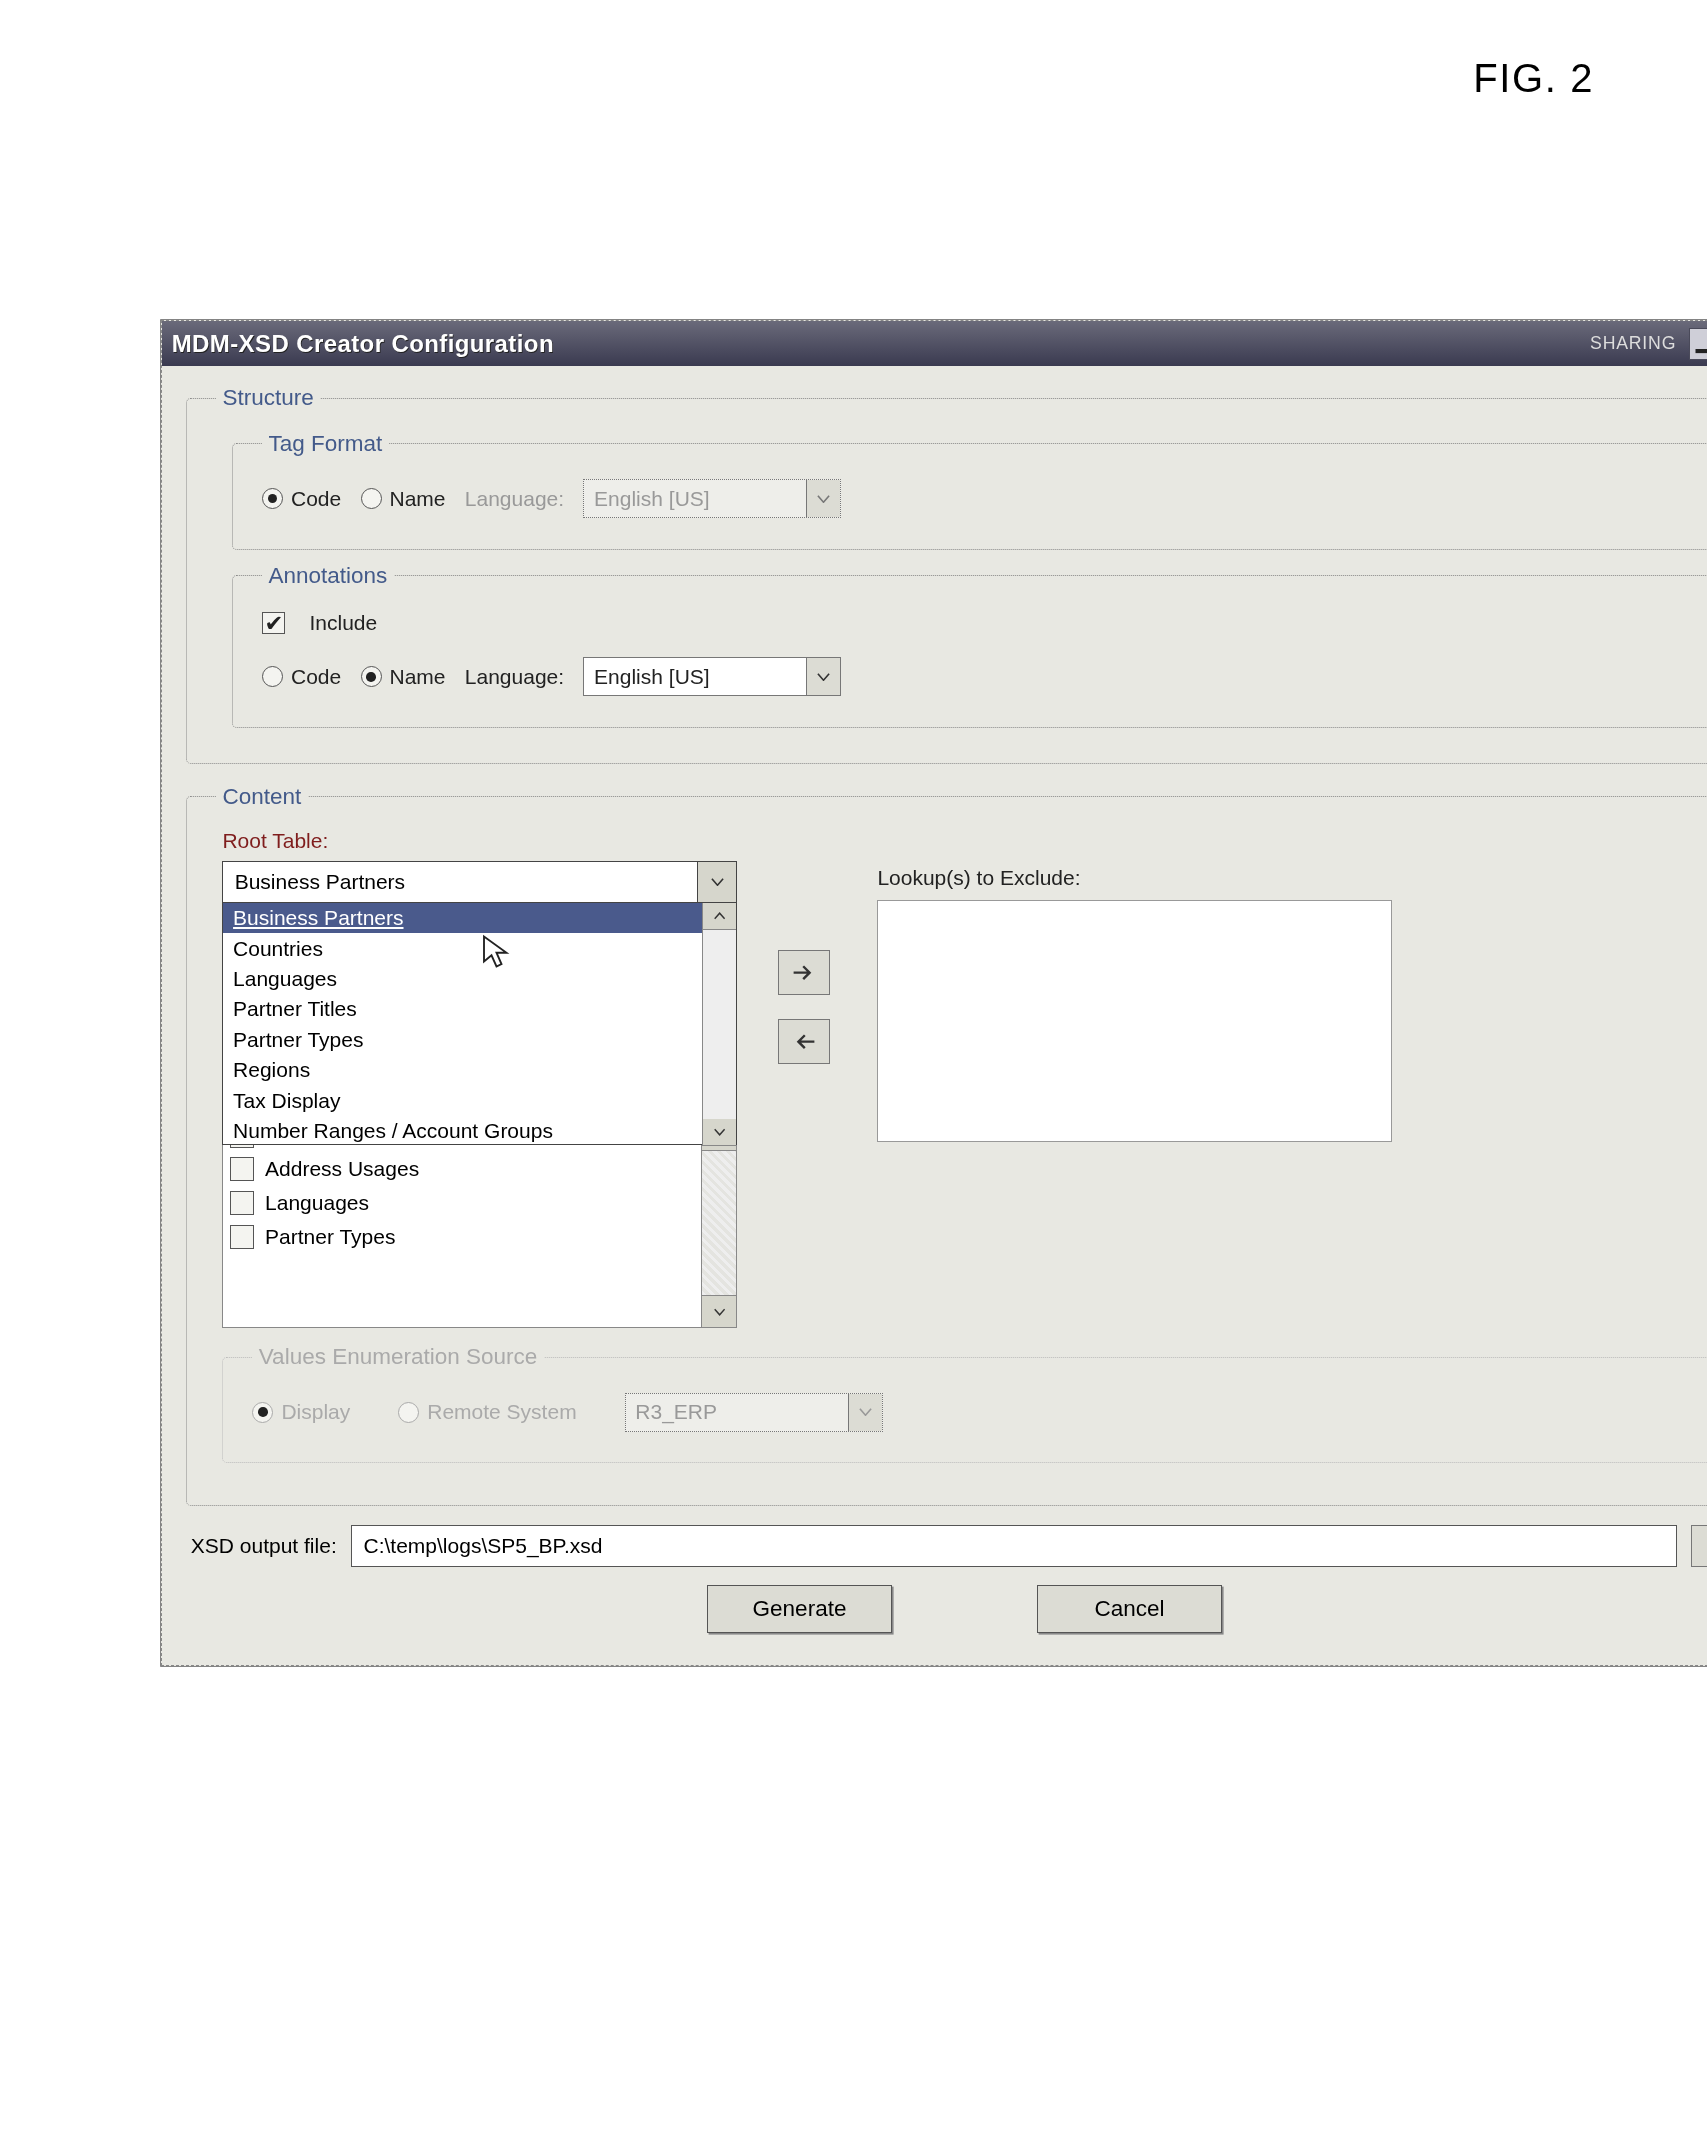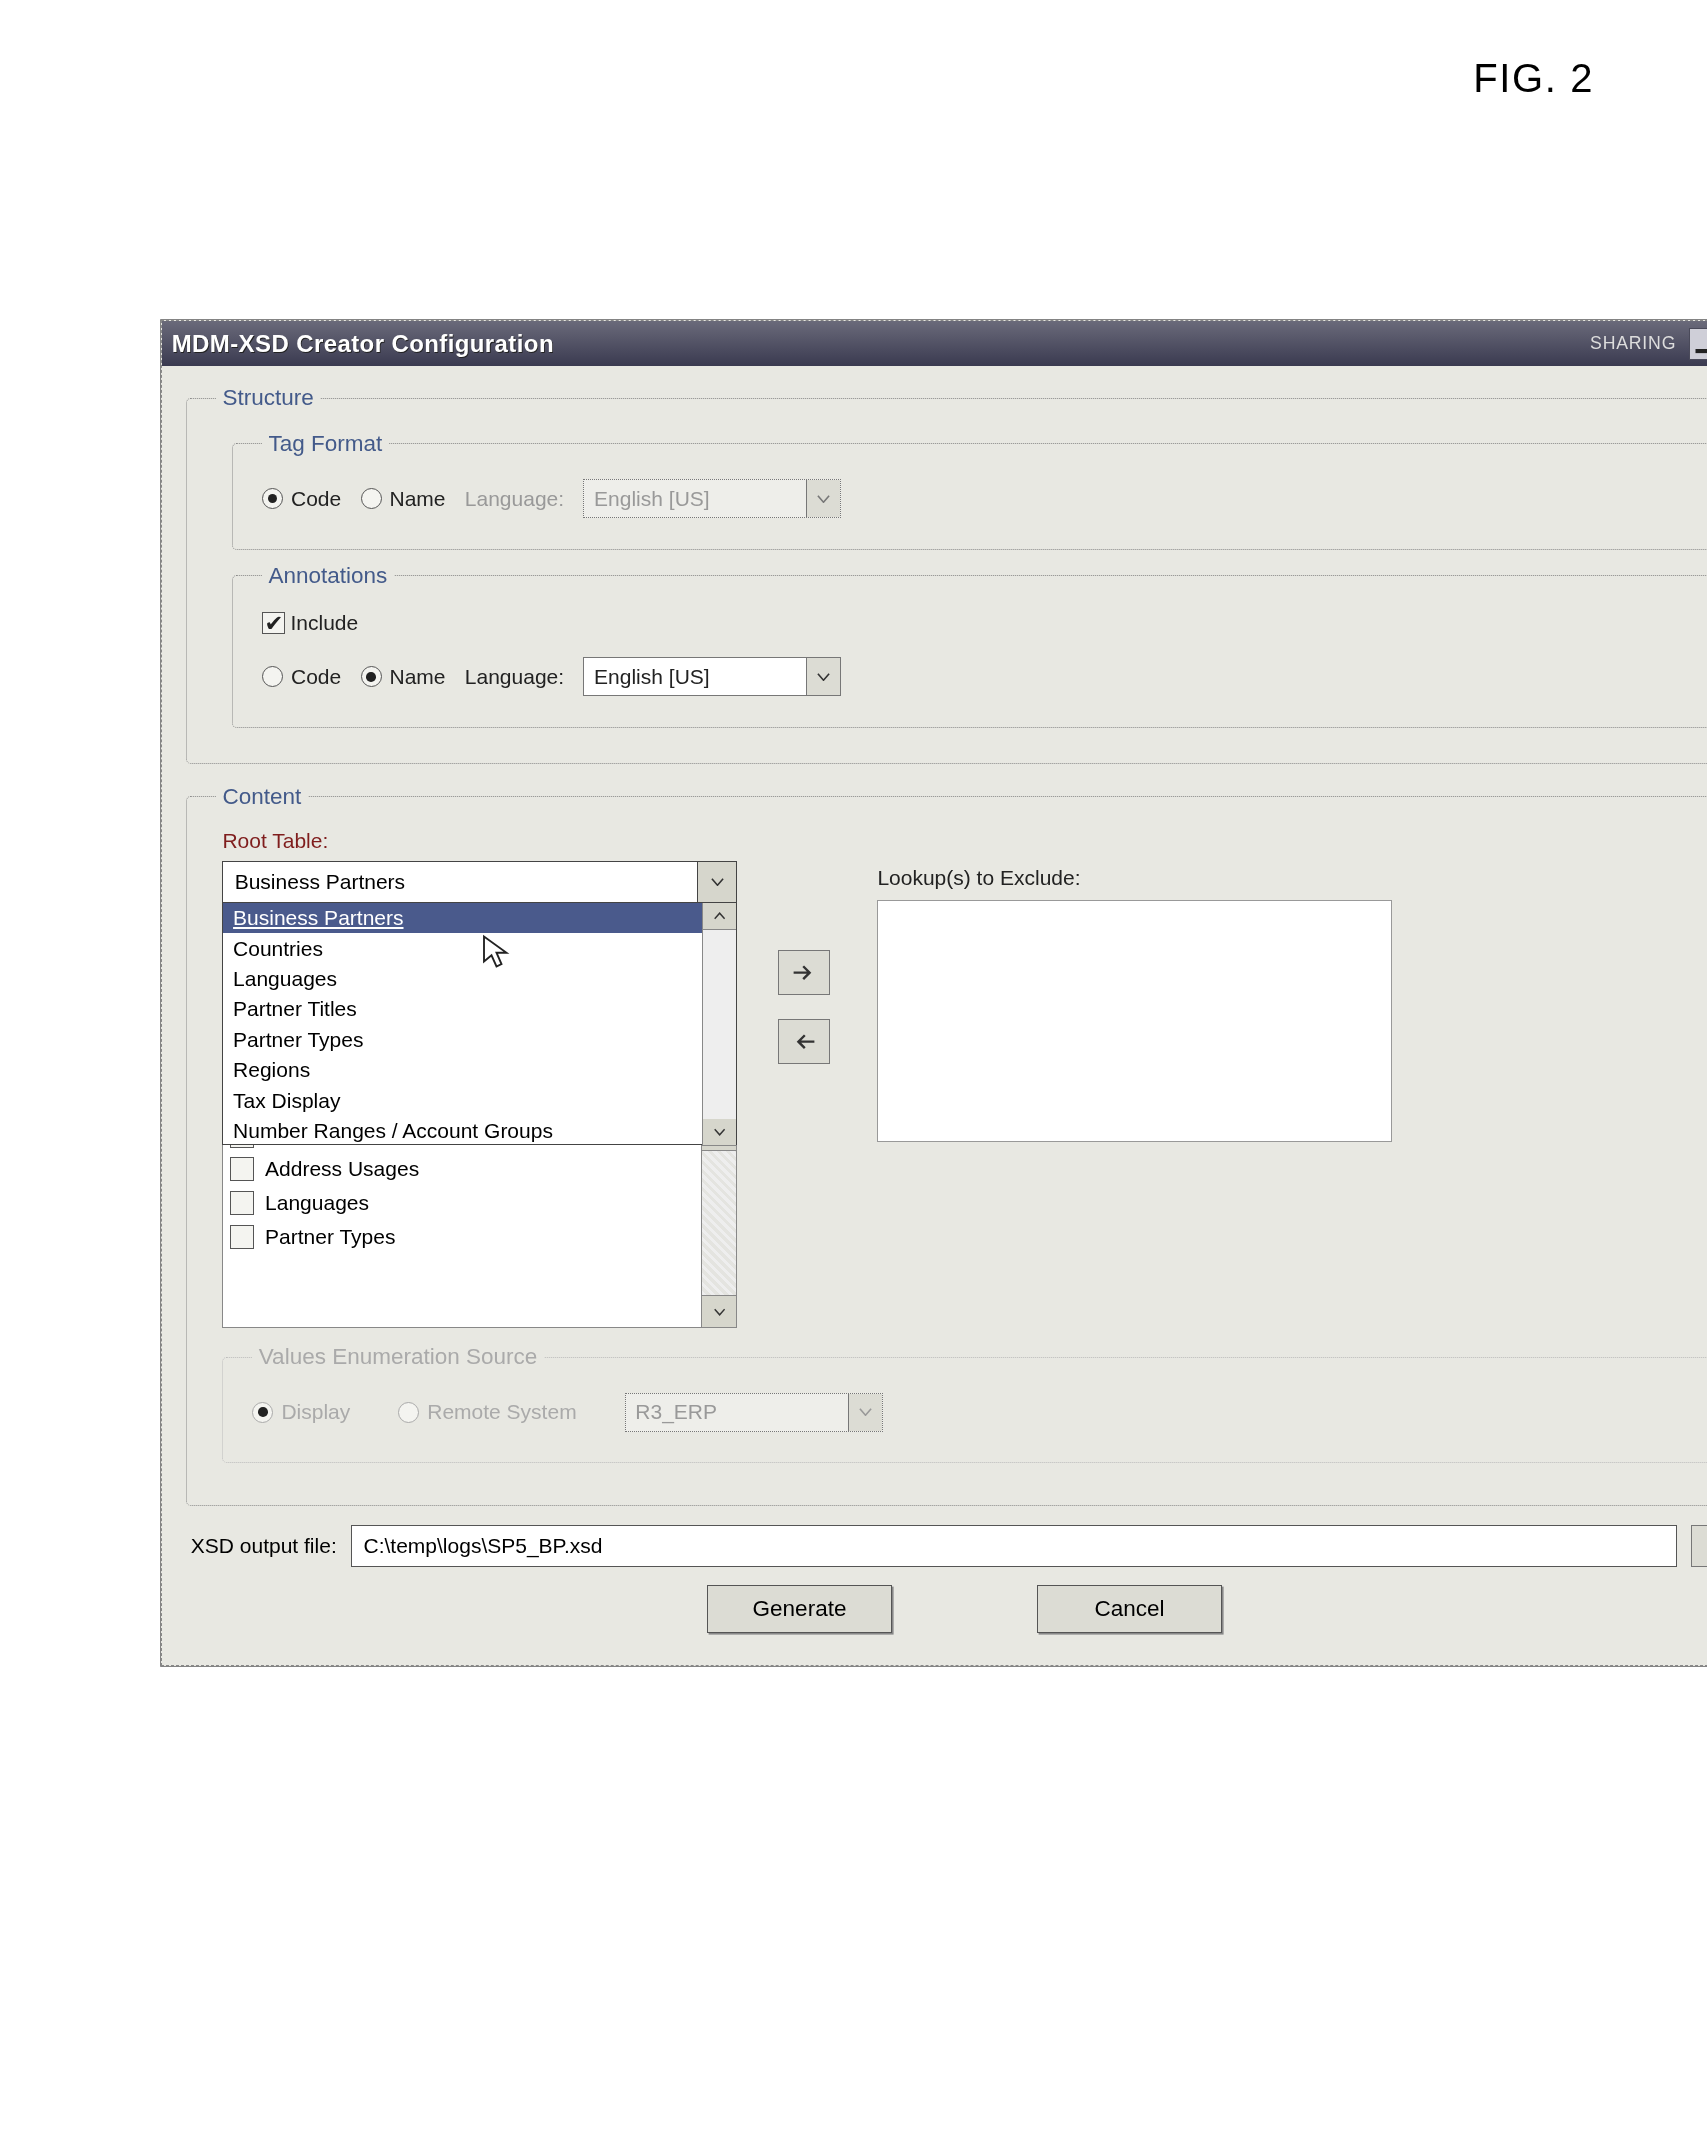--- a/index.html
+++ b/index.html
@@ -265,21 +265,21 @@
                   <path d="M1 1 L8 9 L15 1" fill="none" stroke="#777" stroke-width="2"></path>
                 </svg>
             </span>
           </div>
         </div>
       </fieldset>
 
       <fieldset class="inner-fieldset">
         <legend>Annotations</legend>
         <div class="row">
-          <label class="radio" style="gap:6px;">
+          <label class="radio" style="gap:25px;">
             <span class="checkbox checked"></span>
             <span class="label">Include</span>
           </label>
         </div>
         <div class="spacer-v"></div>
         <div class="row">
           <label class="radio">
             <span class="radio-dot"></span>
             <span class="label">Code</span>
           </label>

